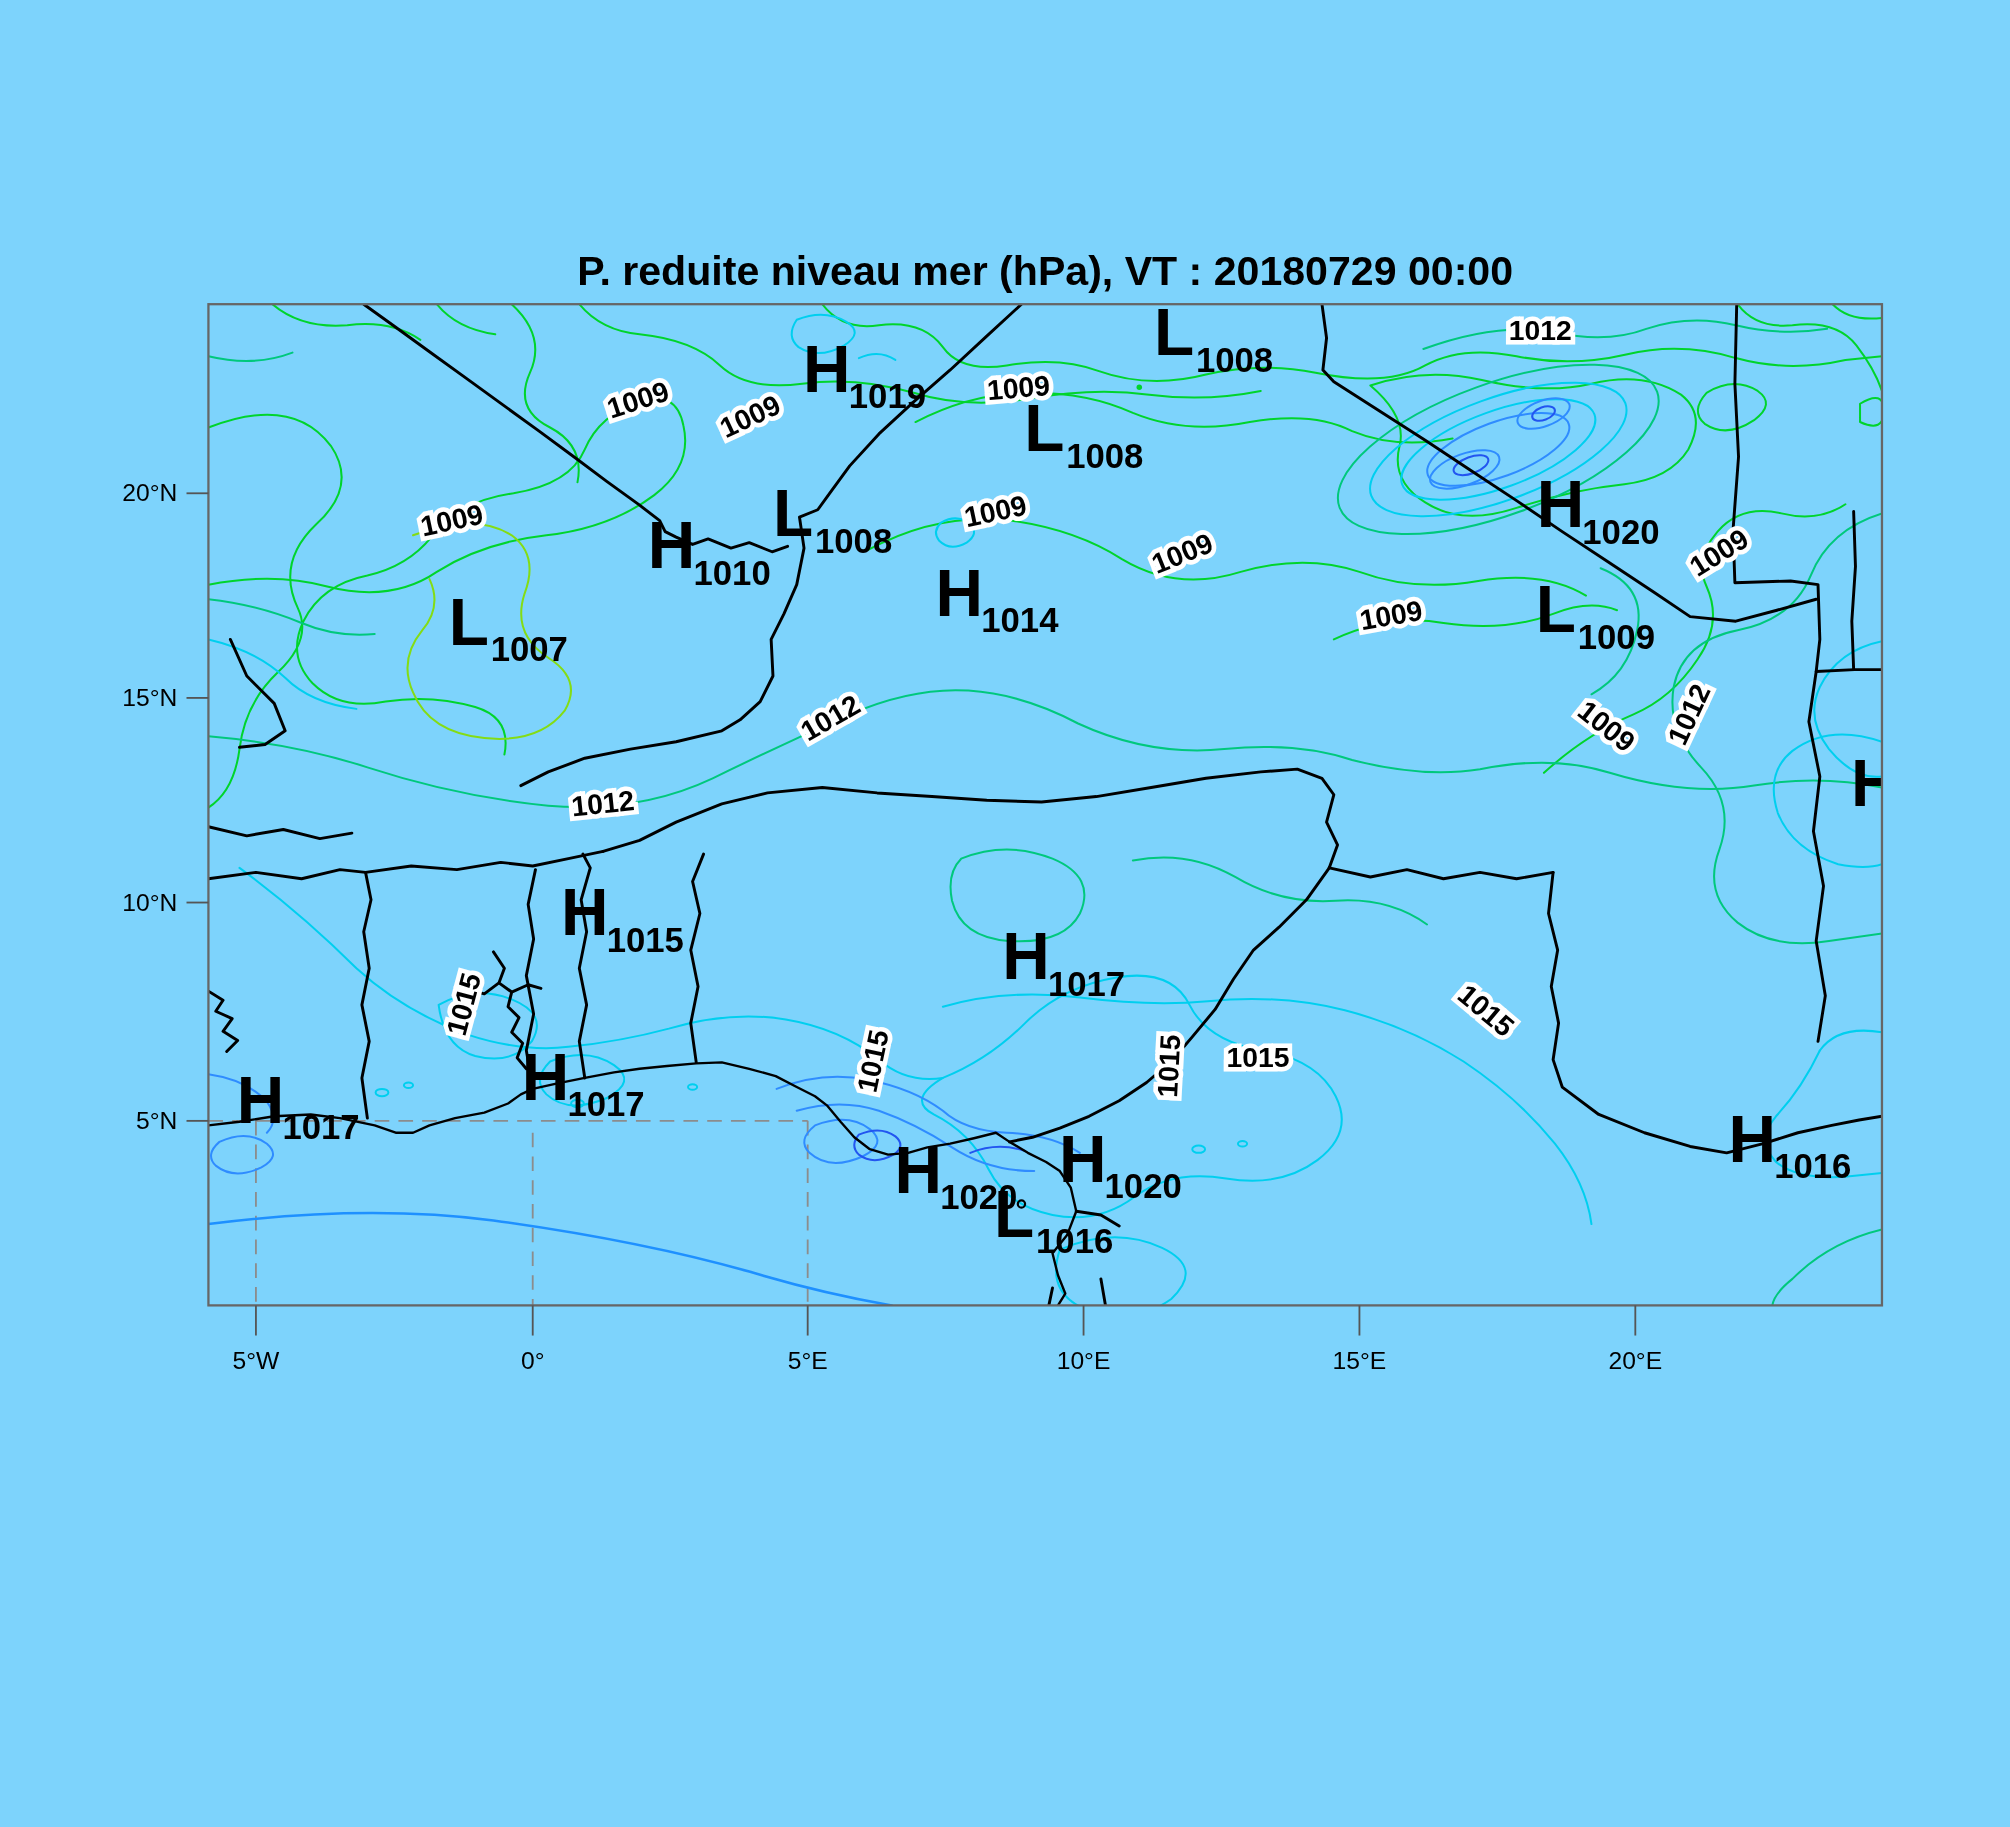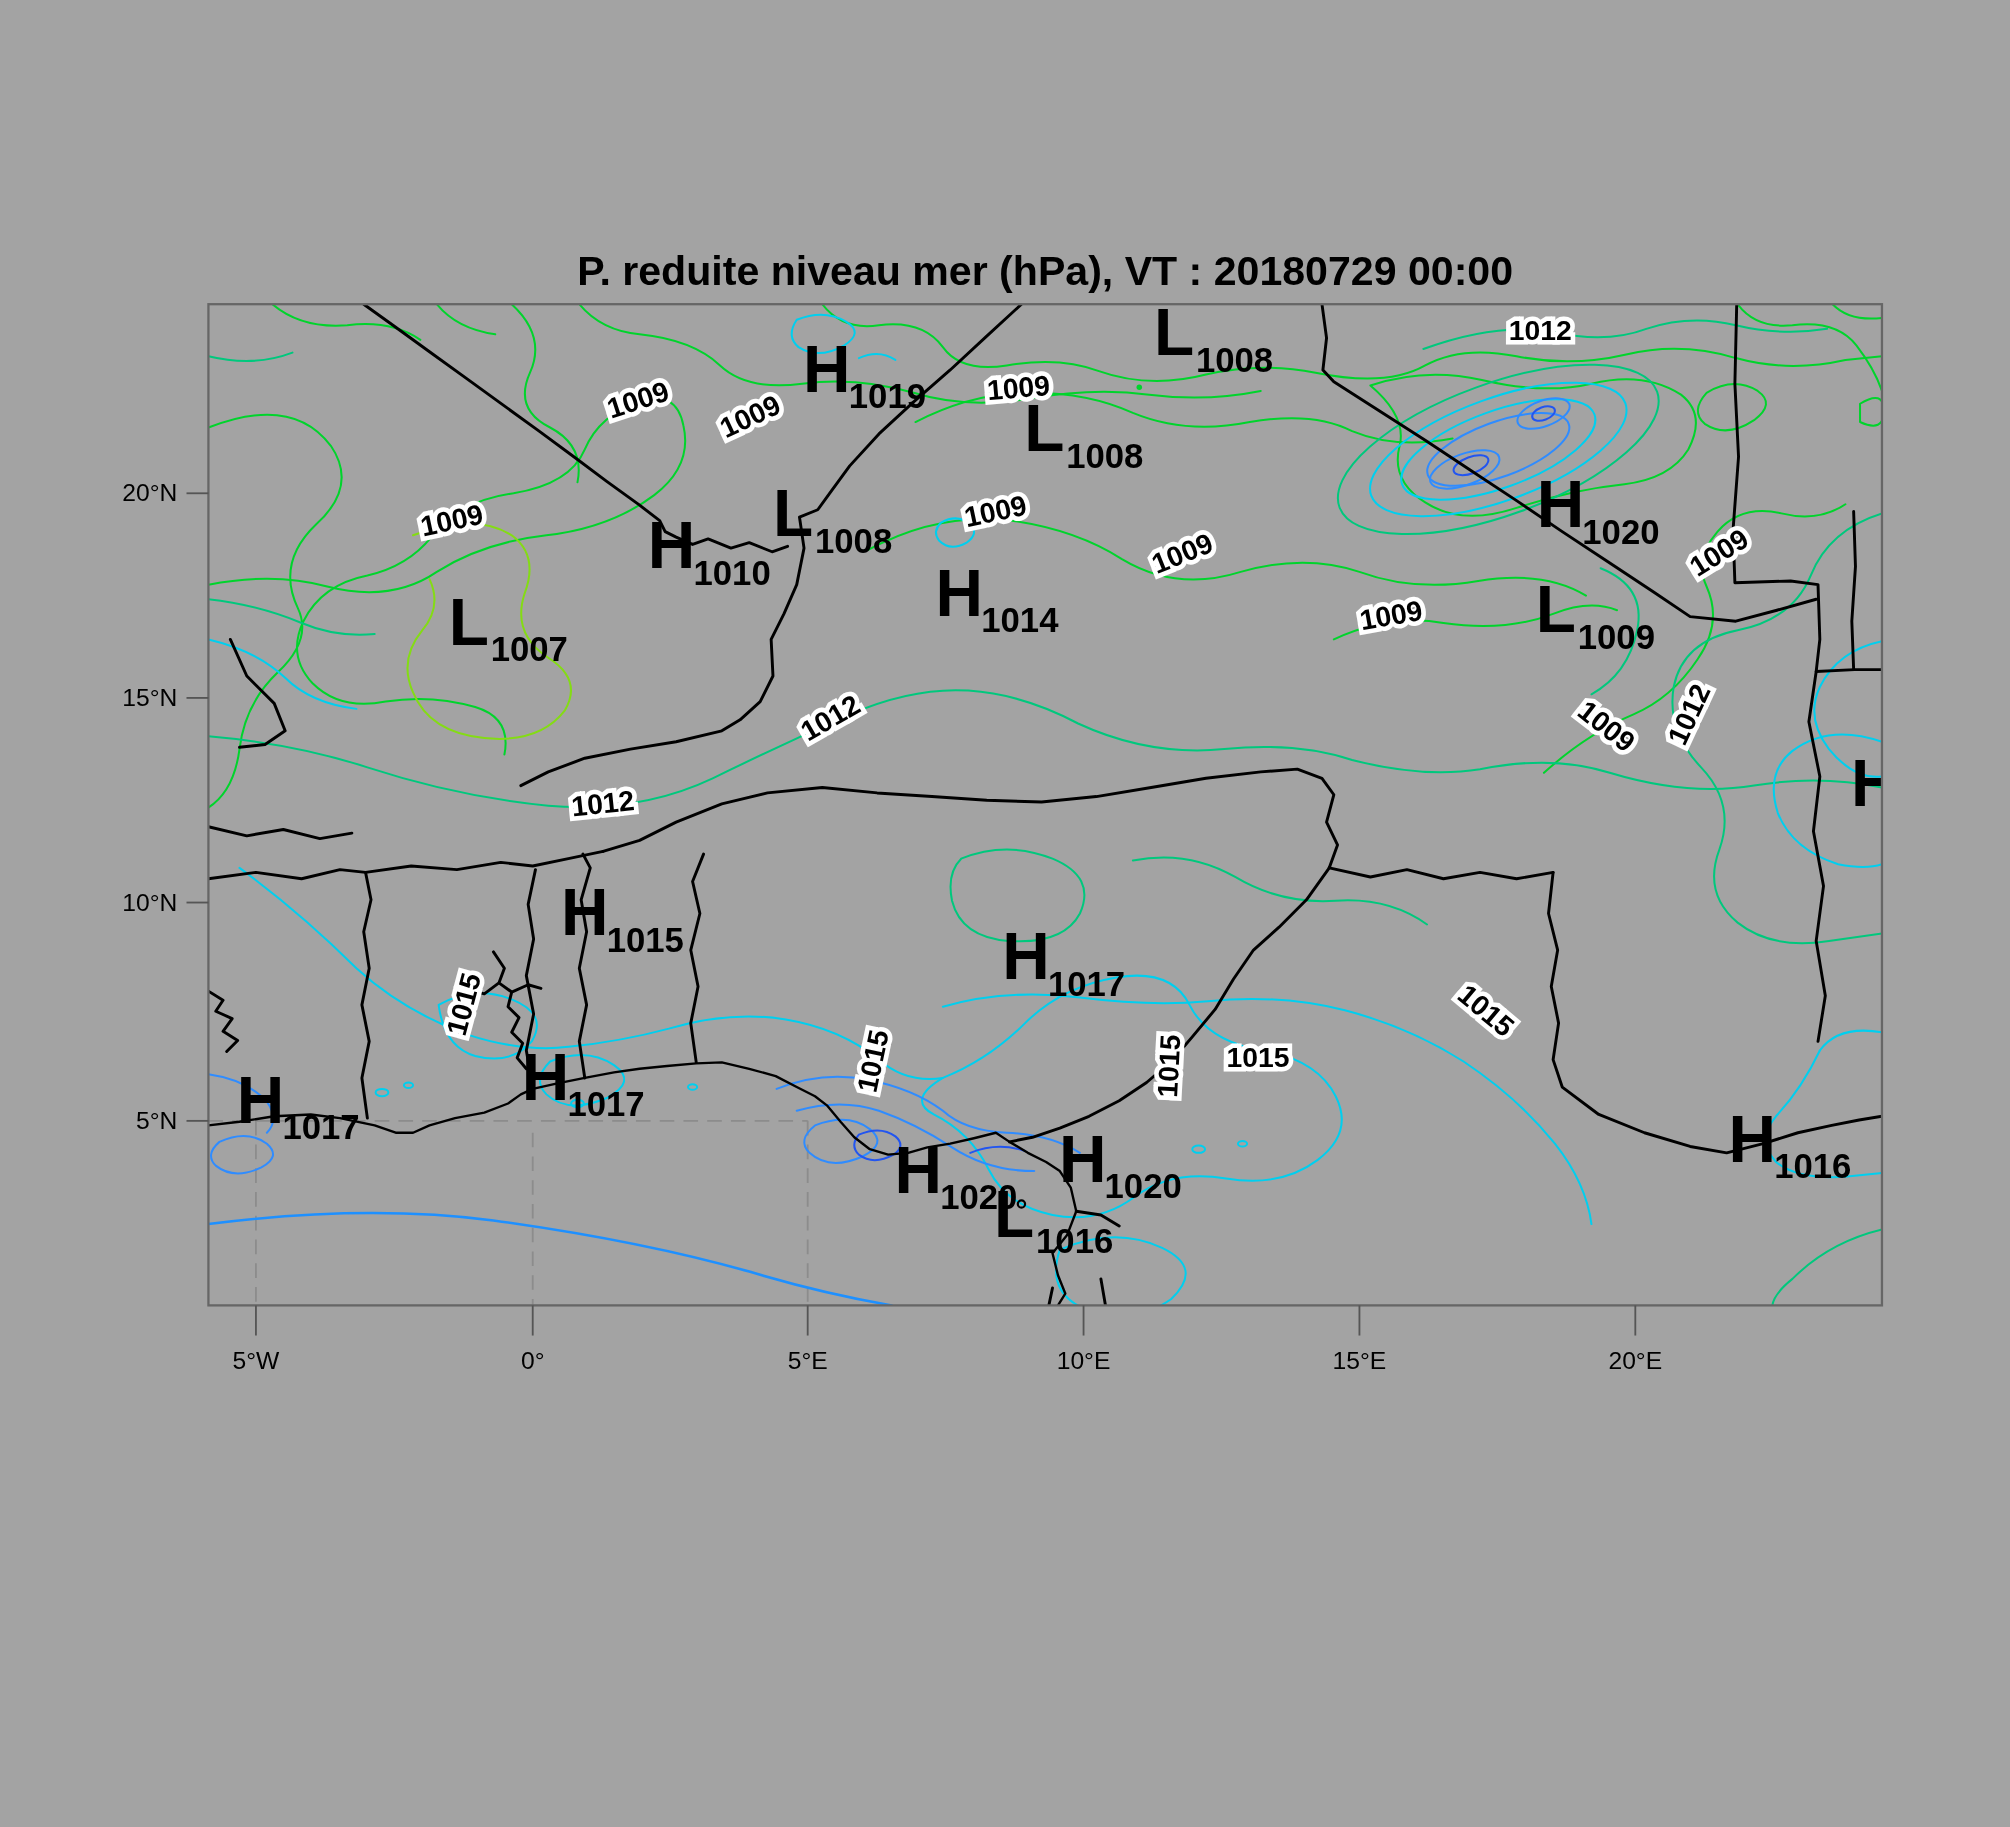--- a/index.html
+++ b/index.html
@@ -1,16 +1,16 @@
 <!DOCTYPE html>
 <html style="font-size:14.6px"><head>
 <meta charset="utf-8">
 <style>
   html,body{margin:0;padding:0;background:#ffffff;}
-  .stage{position:relative;width:2010px;height:1827px;background:#a3a3a3;font-family:"Liberation Sans",sans-serif;}
+  .stage{position:relative;width:2010px;height:1827px;background:#7dd3fc;font-family:"Liberation Sans",sans-serif;}
   svg{display:block;}
   .title{font:700 45px "Liberation Sans",sans-serif;fill:#000;}
   .frame{fill:none;stroke:#666;stroke-width:2.5;}
   .grid{stroke:#8c8c8c;stroke-width:2;stroke-dasharray:16 10;fill:none;}
   .tickline{stroke:#555;stroke-width:2;}
   .ticktext{font:400 27px "Liberation Sans",sans-serif;fill:#000;}
   .c-green{stroke:#00D42C;}
   .c-lime{stroke:#84DC14;}
   .c-teal{stroke:#00C87D;}
   .c-cyan{stroke:#00CFEF;}

